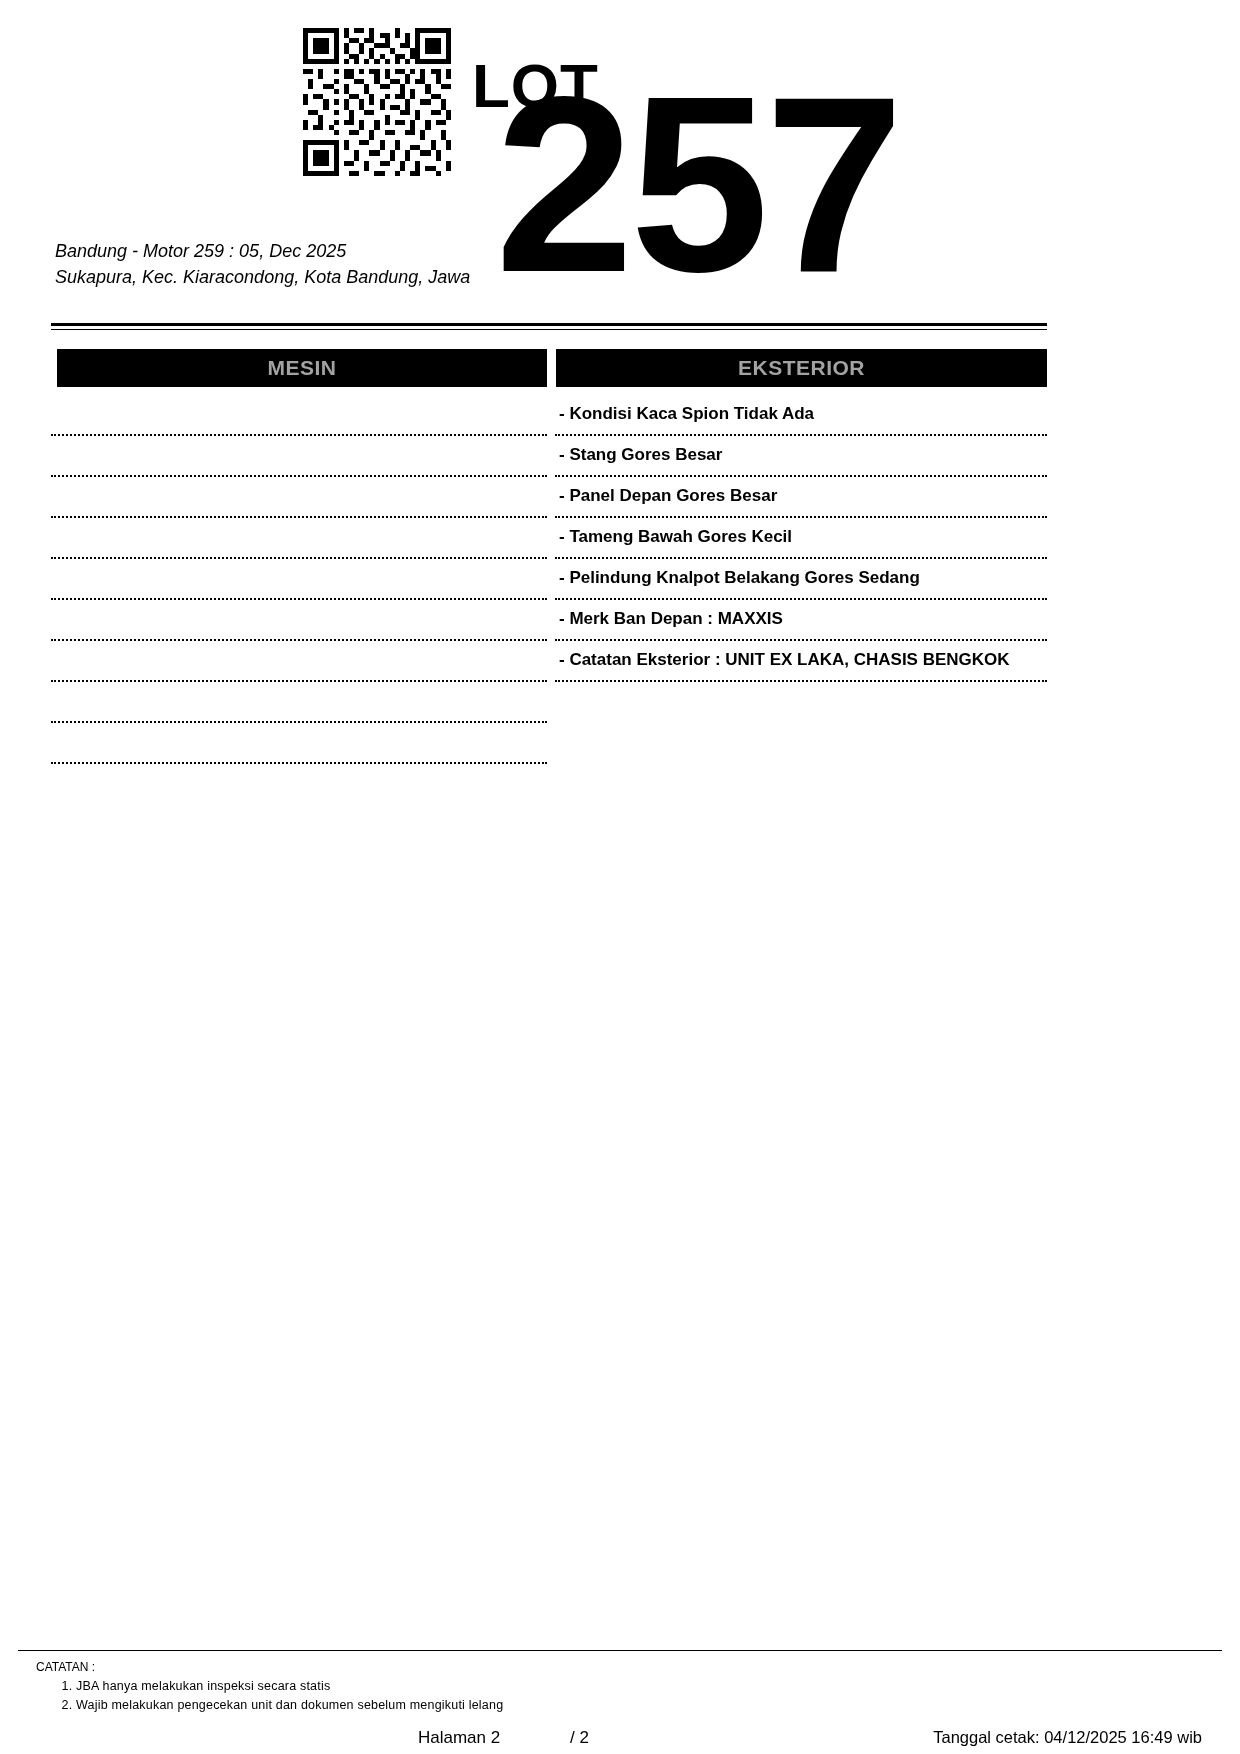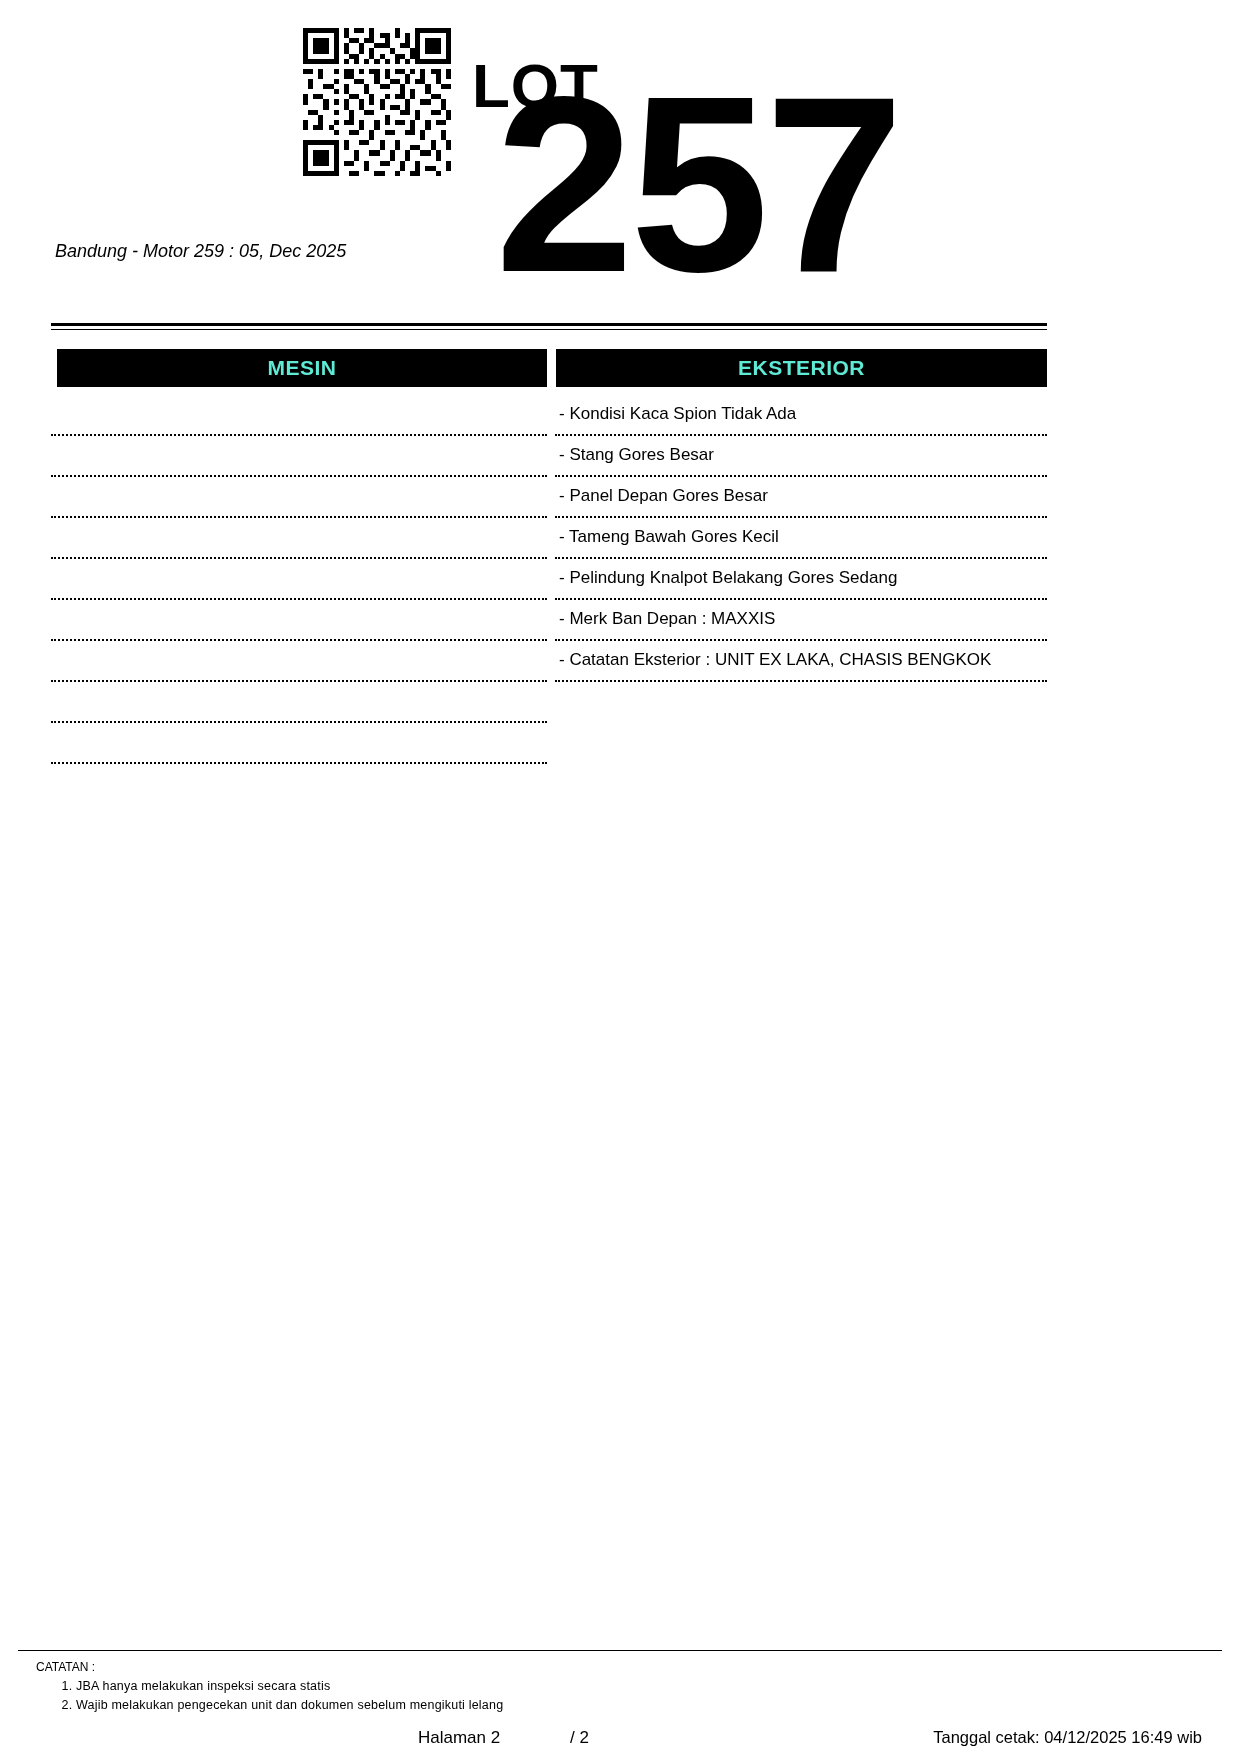--- a/index.html
+++ b/index.html
@@ -85,21 +85,21 @@
     height: 1px;
     background: #000;
   }
 
   
   .bar {
     position: absolute;
     top: 349px;
     height: 38px;
     background: #000;
-    color: #5eead4;
+    color: #a3a3a3;
     font-size: 21px;
     font-weight: bold;
     letter-spacing: 0.5px;
     display: flex;
     align-items: center;
     justify-content: center;
   }
   .bar-left  { left: 57px;  width: 490px; }
   .bar-right { left: 556px; width: 491px; }
 
@@ -116,20 +116,21 @@
     position: relative;
     border-bottom: 2px dotted #000;
     box-sizing: border-box;
   }
   .row .txt {
     position: absolute;
     left: 4px;
     top: 9px;
     font-size: 17px;
     white-space: nowrap;
+    font-weight: bold;
   }
   .row.empty .txt { content: ""; }
 
   
   .footer-rule {
     position: absolute;
     left: 18px;
     top: 1650px;
     width: 1204px;
     height: 1px;
@@ -327,20 +328,21 @@
           <rect x="26" y="28" width="1" height="1"></rect>
         </g>
       </svg>
     </div>
 
     <div class="lot-word">LOT</div>
     <div class="lot-number">257</div>
 
     <div class="addr">
       <div>Bandung - Motor 259 : 05, Dec 2025</div>
+      <div>Sukapura, Kec. Kiaracondong, Kota Bandung, Jawa</div>
     </div>
 
     <div class="rule-thick"></div>
     <div class="rule-thin"></div>
   </div>
 
   <div class="bar bar-left">MESIN</div>
   <div class="bar bar-right">EKSTERIOR</div>
 
   <div class="col col-left">

